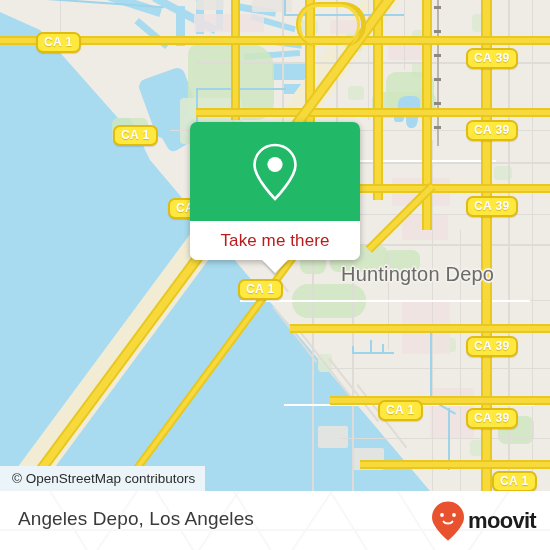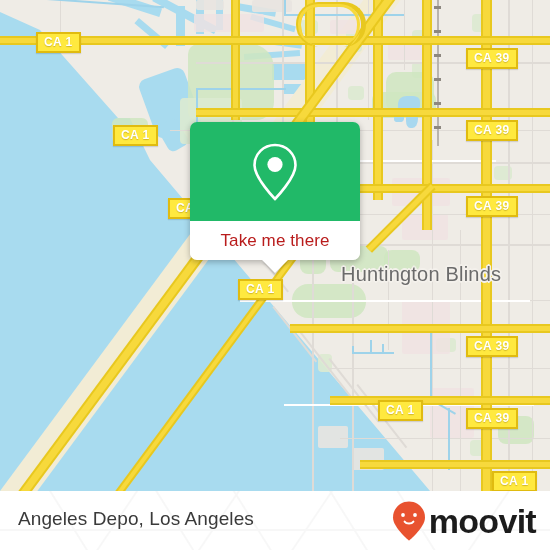--- a/index.html
+++ b/index.html
@@ -59,21 +59,21 @@
   .stthin{position:absolute;background:#dfdbd6;}
   .wline{position:absolute;background:#9ed3ea;}
   .rail{position:absolute;background:#b9b4ae;}
   .railtick{position:absolute;background:#8d8880;}
 
   
   .shield{
     position:absolute;
     background:#ffe93f;
     border:2px solid #e0bb10;
-    border-radius:0;
+    border-radius:7px;
     color:#ffffff;
     font-size:12px;font-weight:bold;
     letter-spacing:.4px;
     padding:1px 6px 2px 6px;
     line-height:14px;
     text-shadow:0 1px 1px rgba(120,95,0,.35);
     white-space:nowrap;
     box-shadow:0 1px 1px rgba(0,0,0,.12);
   }
   
@@ -141,21 +141,21 @@
   .footer-title{
     position:absolute;left:18px;top:508px;
     color:#3a3a3a;font-size:19px;letter-spacing:.1px;
     white-space:nowrap;z-index:3;
   }
   .brand{
     position:absolute;right:14px;top:500px;
     display:flex;align-items:center;gap:2px;z-index:3;
   }
   .brand-name{
-    color:#1c1c1c;font-size:34px;font-weight:bold;letter-spacing:-.7px;
+    color:#1c1c1c;font-size:22px;font-weight:bold;letter-spacing:-.7px;
     line-height:34px;
   }
 </style>
 </head>
 <body>
 
 <div id="app">
 
   <div class="map">
 
@@ -315,21 +315,21 @@
 
     <div class="hwcase" style="left:198px;top:-110px;width:11px;height:720px;transform:rotate(36.5deg);transform-origin:50% 50%;"></div>
     <div class="hw" style="left:200px;top:-110px;width:7px;height:720px;transform:rotate(36.5deg);transform-origin:50% 50%;"></div>
 
     <div class="hwcase" style="left:228px;top:140px;width:8px;height:400px;transform:rotate(36.5deg);transform-origin:50% 50%;"></div>
     <div class="hw" style="left:230px;top:140px;width:4px;height:400px;transform:rotate(36.5deg);transform-origin:50% 50%;"></div>
 
     <div class="hwcase" style="left:296px;top:2px;width:60px;height:40px;border:5px solid #e8c81f;border-radius:22px;background:none;border-bottom:none;"></div>
     <div class="hw" style="left:298px;top:4px;width:56px;height:38px;border:3px solid #f7d93c;border-radius:20px;background:none;border-bottom:none;"></div>
 
-    <div class="citylabel" style="left:341px;top:263px;">Huntington Blinds</div>
+    <div class="citylabel" style="left:341px;top:263px;">Huntington Depo</div>
 
     <div id="shield-layer">
         <div class="shield" style="left: 36px; top: 32px;">CA 1</div>
         <div class="shield" style="left: 113px; top: 125px;">CA 1</div>
         <div class="shield" style="left: 168px; top: 198px;">CA 1</div>
         <div class="shield" style="left: 238px; top: 279px;">CA 1</div>
         <div class="shield" style="left: 378px; top: 400px;">CA 1</div>
         <div class="shield" style="left: 492px; top: 471px;">CA 1</div>
         <div class="shield" style="left: 466px; top: 48px;">CA 39</div>
         <div class="shield" style="left: 466px; top: 120px;">CA 39</div>
@@ -342,20 +342,21 @@
       <div class="popup-top" style="background:#21b968;">
         <svg class="pin-svg" width="52" height="62" viewBox="0 0 52 62" aria-hidden="true">
           <path d="M26 4 C14.5 4 5.5 13 5.5 24.2 C5.5 37 26 58 26 58 C26 58 46.5 37 46.5 24.2 C46.5 13 37.5 4 26 4 Z" fill="none" stroke="#ffffff" stroke-width="2.6"></path>
           <circle cx="26" cy="23.5" r="7.6" fill="#ffffff"></circle>
         </svg>
       </div>
       <div class="popup-btn">Take me there</div>
       <div class="popup-tail"></div>
     </div>
 
+    <div class="attrib">© OpenStreetMap contributors</div>
   </div>
 
   <div class="footer">
     <div class="footer-watermark">
       <div class="wm" style="left:20px;top:30px;width:200px;height:2px;transform:rotate(58deg);transform-origin:0 0;"></div>
       <div class="wm" style="left:120px;top:20px;width:200px;height:2px;transform:rotate(58deg);transform-origin:0 0;"></div>
       <div class="wm" style="left:210px;top:40px;width:200px;height:2px;transform:rotate(58deg);transform-origin:0 0;"></div>
       <div class="wm" style="left:300px;top:30px;width:200px;height:2px;transform:rotate(58deg);transform-origin:0 0;"></div>
       <div class="wm" style="left:380px;top:50px;width:200px;height:2px;transform:rotate(58deg);transform-origin:0 0;"></div>
       <div class="wm" style="left:250px;top:200px;width:210px;height:2px;transform:rotate(-56deg);transform-origin:0 0;"></div>

